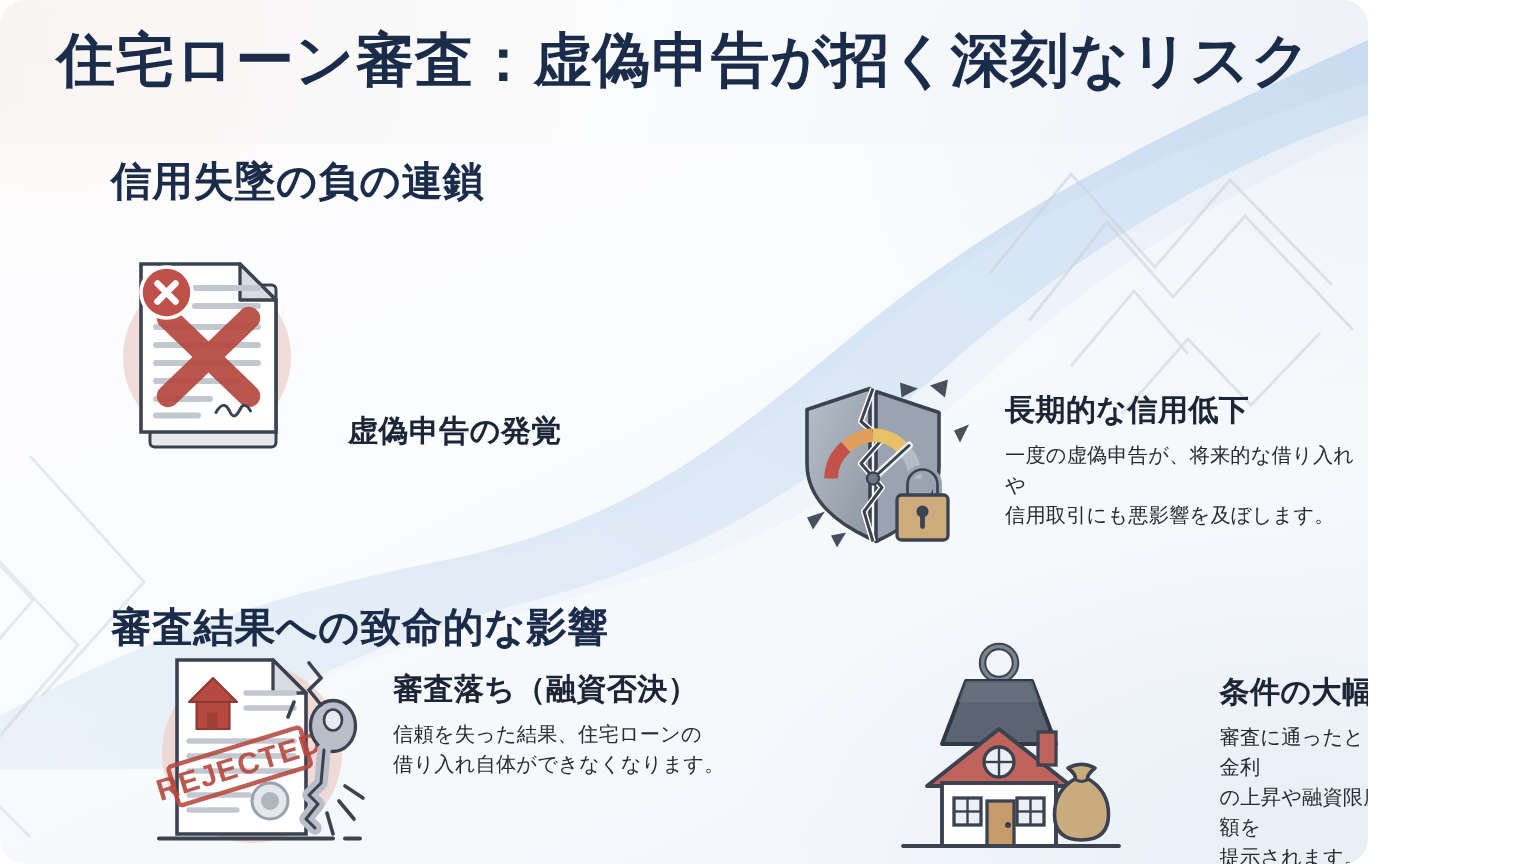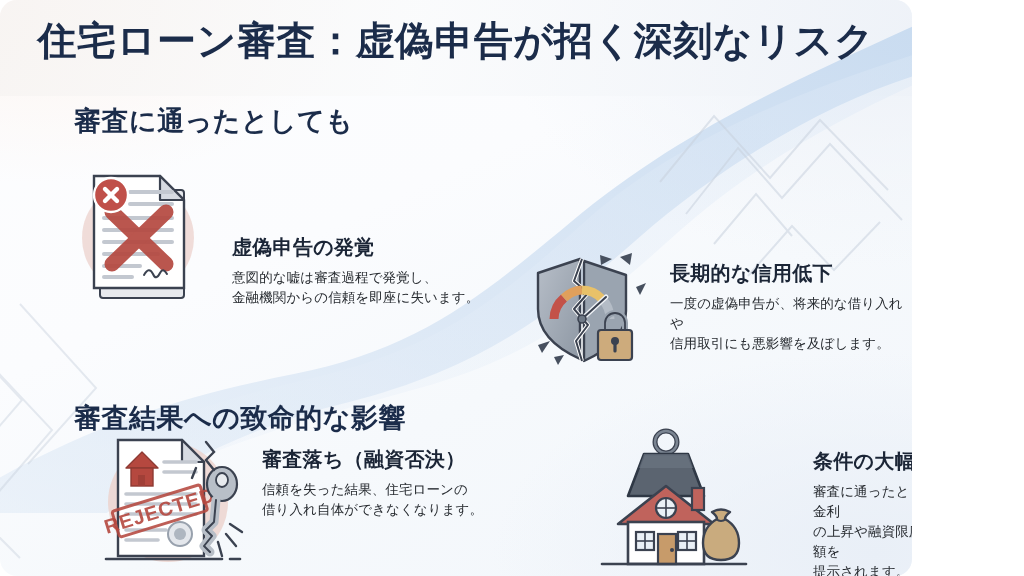--- a/index.html
+++ b/index.html
@@ -158,21 +158,21 @@
 
   <svg class="watermark wm-left" viewBox="0 0 250 270">
     <polyline points="4,36 68,104 6,176"></polyline>
     <polyline points="34,66 98,134 36,206"></polyline>
     <polyline points="66,8 142,92 74,168"></polyline>
     <polyline points="14,210 66,262"></polyline>
   </svg>
 
   <div class="title">住宅ローン審査：虚偽申告が招く深刻なリスク</div>
 
-  <div class="section-heading" id="heading-1">審査に通ったとしても</div>
+  <div class="section-heading" id="heading-1">信用失墜の負の連鎖</div>
 
   <div class="section-heading" id="heading-2">審査結果への致命的な影響</div>
 
   <div class="card" id="card-1">
     <div class="card-icon">
       <svg class="icon-svg" width="140" height="148" viewBox="0 0 140 148">
         <circle cx="64" cy="78" r="56" fill="#ecd2cc" opacity=".75"></circle>
 
         <rect x="26" y="30" width="84" height="108" rx="3" fill="#e7e9ed" stroke="#3b4250" stroke-width="2"></rect>
 
@@ -199,22 +199,20 @@
         <g stroke="#ffffff" stroke-width="4.4" stroke-linecap="round">
           <line x1="31" y1="29" x2="43" y2="41"></line>
           <line x1="43" y1="29" x2="31" y2="41"></line>
         </g>
 
         <path d="M70,115 q5,-9 9,-1 q3,7 7,-1 q3,-6 7,1" fill="none" stroke="#3b4250" stroke-width="2" stroke-linecap="round"></path>
       </svg>
     </div>
     <div class="card-text">
       <p class="card-title">虚偽申告の発覚</p>
-      <p class="card-body">意図的な嘘は審査過程で発覚し、
-金融機関からの信頼を即座に失います。</p>
     </div>
   </div>
 
   <div class="card" id="card-2">
     <div class="card-icon">
       <svg class="icon-svg" width="130" height="118" viewBox="0 0 130 118">
         <defs>
           <linearGradient id="shieldG" x1="0" y1="0" x2="1" y2="1">
             <stop offset="0%" stop-color="#b7bec8"></stop>
             <stop offset="100%" stop-color="#8e98a4"></stop>

